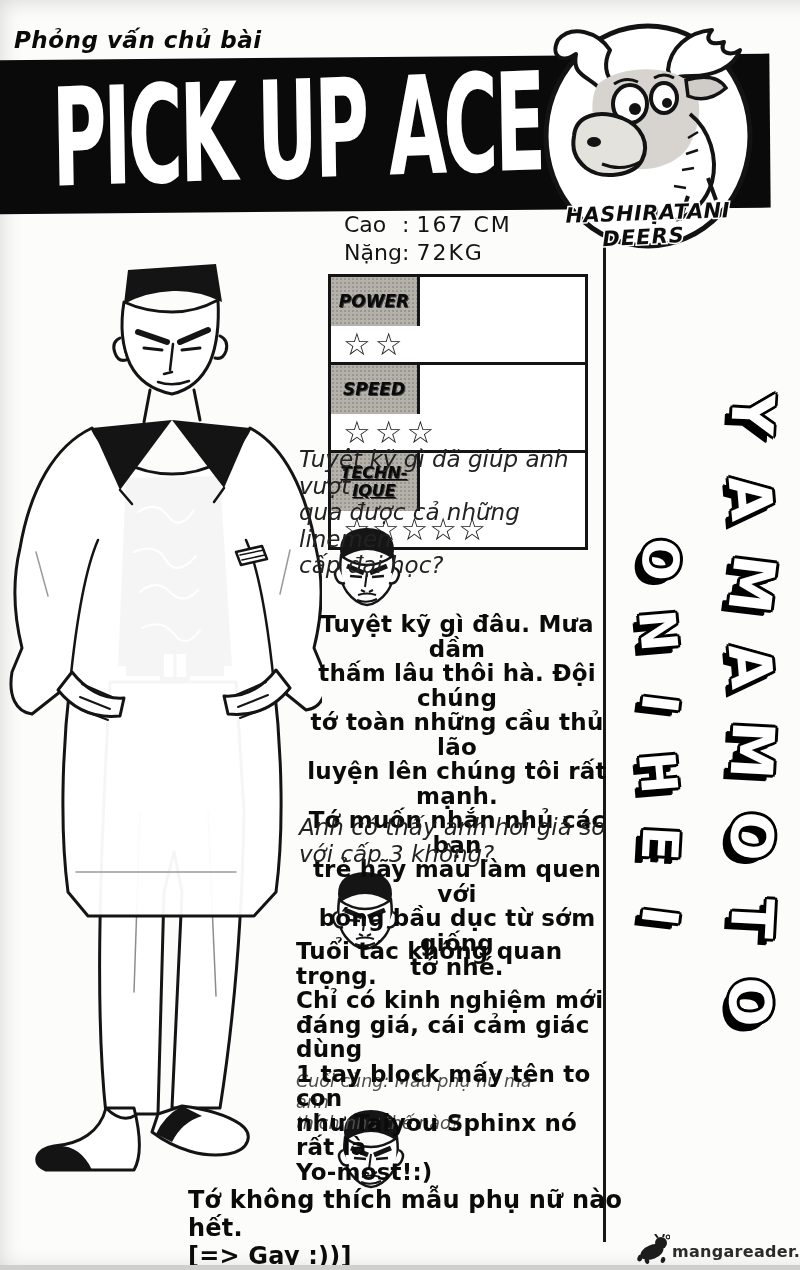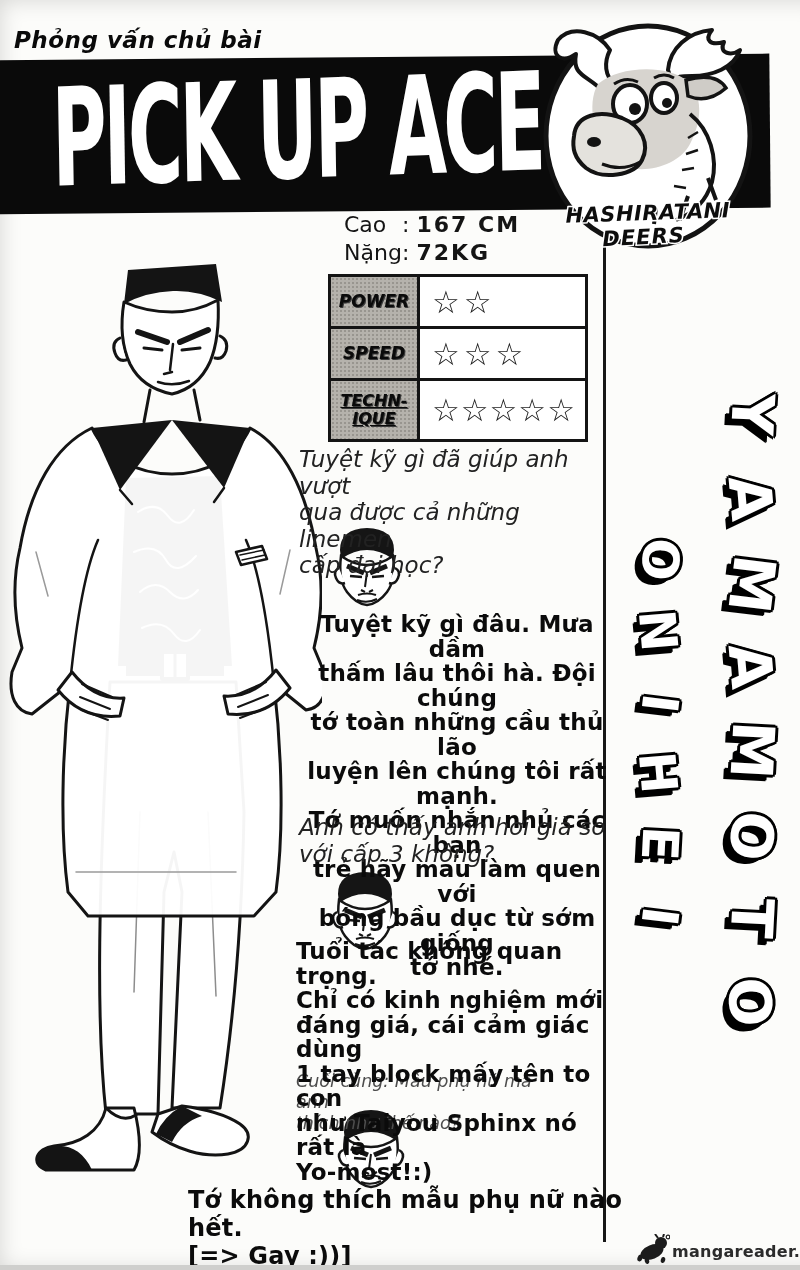--- a/index.html
+++ b/index.html
@@ -25,27 +25,27 @@
     color:#fff; font-size:136px; font-weight:bold; letter-spacing:-6px;
     transform:scaleX(.55) rotate(-.8deg); transform-origin:left center;
     white-space:nowrap;
   }
   
   .mascot{position:absolute; left:538px; top:18px; width:220px; height:236px; z-index:3;}
   
   .measure{position:absolute; left:344px; top:212px; font-size:22px; color:#141414; z-index:2;}
   .measure-row{height:28px; white-space:nowrap;}
   .m-label{display:inline-block; width:58px;}
-  .m-value{letter-spacing:2px; font-weight:700;}
+  .m-value{letter-spacing:2px; font-weight:400;}
   
   .stats{
     position:absolute; left:328px; top:274px; width:254px;
     border:3px solid #141414; background:#fff; z-index:2;
   }
-  .stats-row{display:flex; border-bottom:3px solid #141414;}
+  .stats-row{display:flex; border-bottom:3px solid #141414;flex-direction:column;}
   .stats-row:last-child{border-bottom:none;}
   .stats-label{
     width:86px; min-height:49px; border-right:3px solid #141414;
     background-color:#b5b2ac;
     background-image:radial-gradient(#98958f 1px, rgba(0,0,0,0) 1.3px);
     background-size:4px 4px;
     display:flex; align-items:center; justify-content:center;
     font-weight:900; font-style:italic; font-size:17px; line-height:1.1;
     text-align:center; color:#0a0a0a; white-space:pre-line;
     text-shadow:1px 1px 0 #3a3a3a;

